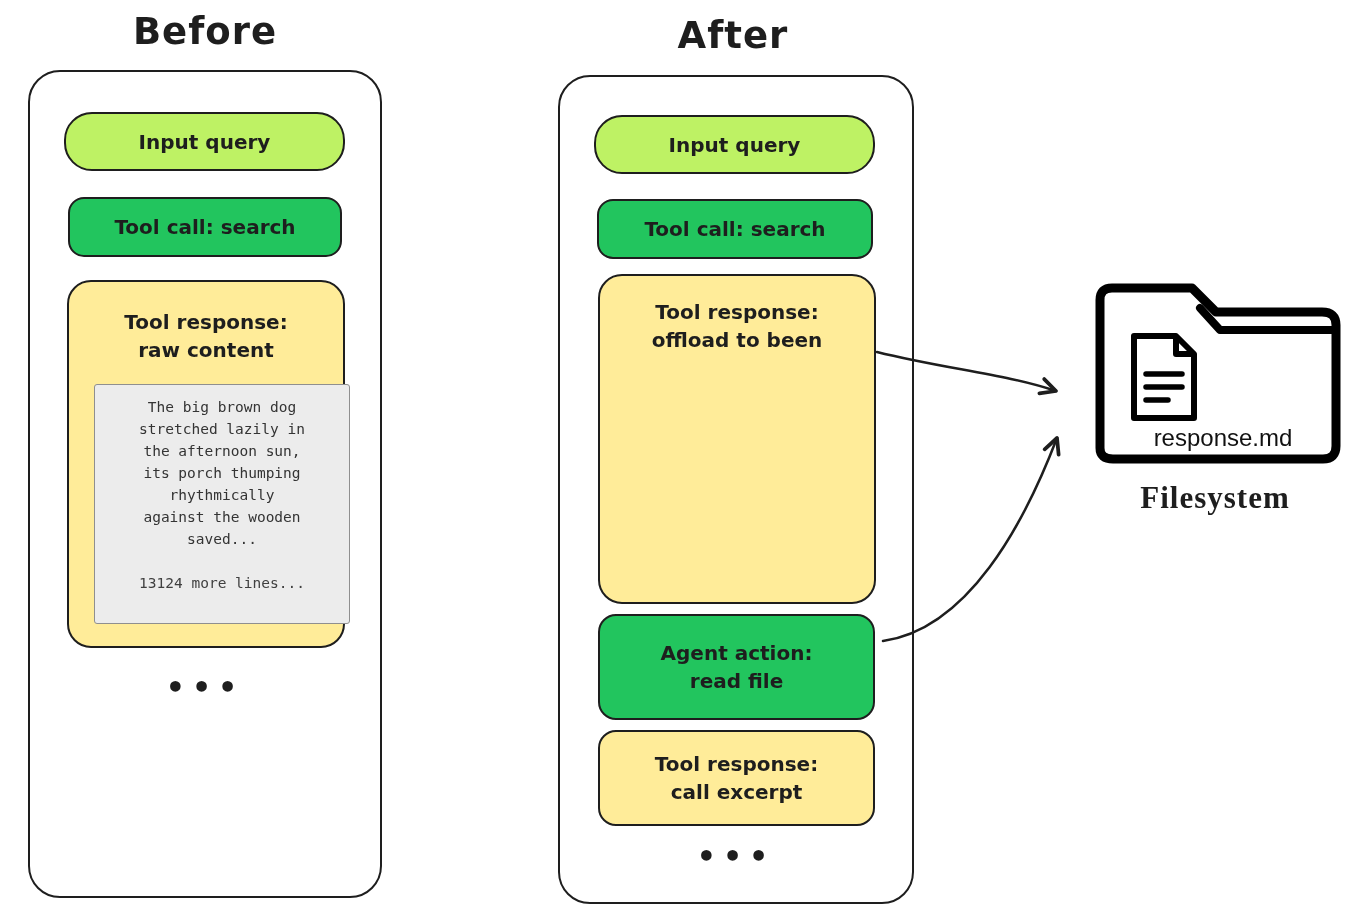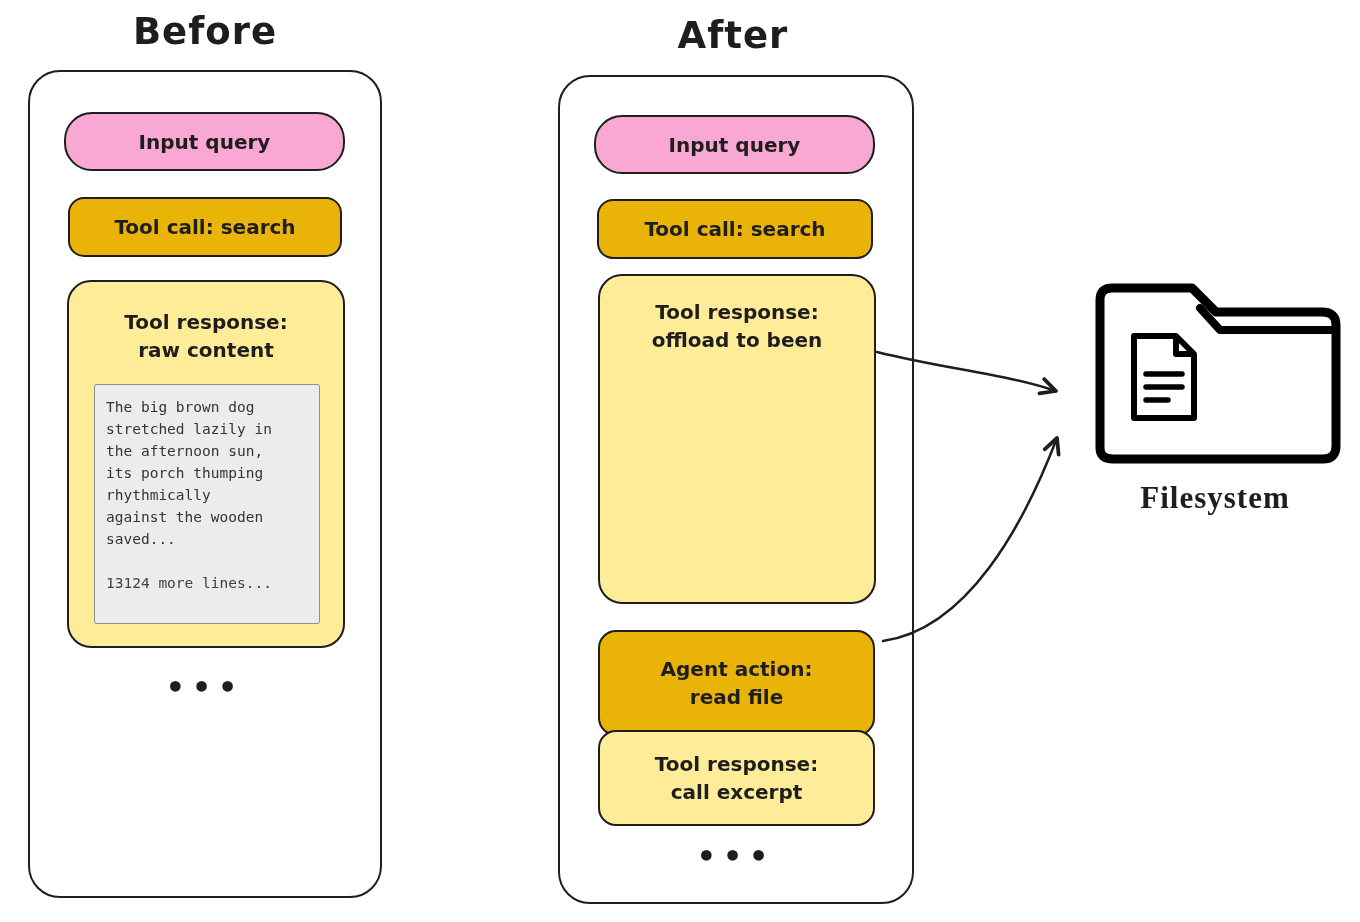--- a/index.html
+++ b/index.html
@@ -12,22 +12,22 @@
     font-size:37px;font-weight:700;text-align:center;color:#1e1e1e;
     letter-spacing:1px;
   }
   .panel{
     position:absolute;border:2.5px solid #1e1e1e;border-radius:32px;background:#ffffff;
   }
   .box{
     position:absolute;border:2px solid #1e1e1e;display:flex;flex-direction:column;
     align-items:center;justify-content:center;text-align:center;box-sizing:border-box;
   }
-  .blue{background:#f9a8d4;border-radius:28px;}
-  .green{background:#eab308;border-radius:16px;}
+  .blue{background:#bef264;border-radius:28px;}
+  .green{background:#22c55e;border-radius:16px;}
   .yellow{background:#ffec99;border-radius:20px;}
   .bigyellow{background:#ffec99;border-radius:24px;justify-content:flex-start;}
   .label{font-size:20px;font-weight:600;color:#1e1e1e;line-height:28px;}
   .codebox{
     position:absolute;background:#ececec;border:1.5px solid #8f8f8f;border-radius:3px;
     box-sizing:border-box;padding:11px 11px;text-align:left;
     font-family:"DejaVu Sans Mono",monospace;font-size:14.5px;line-height:22px;color:#343434;
   }
   .code-line{min-height:22px;white-space:nowrap;}
   .red-line{color:#404040;min-height:22px;white-space:nowrap;}
@@ -58,21 +58,21 @@
     </div>
 
     <div class="box green" style="left:38px;top:125px;width:274px;height:60px;">
       <span class="label">Tool call: search</span>
     </div>
 
     <div class="box bigyellow" style="left:37px;top:208px;width:278px;height:368px;padding-top:26px;">
       <span class="label">Tool response:</span>
       <span class="label">raw content</span>
 
-      <div class="codebox" style="left:25px;top:102px;width:226px;height:240px;">
+      <div class="codebox" style="left:25px;top:102px;width:256px;height:240px;text-align:center;">
         <div class="code-line">The big brown dog</div>
         <div class="code-line">stretched lazily in</div>
         <div class="code-line">the afternoon sun,</div>
         <div class="code-line">its porch thumping</div>
         <div class="code-line">rhythmically</div>
         <div class="code-line">against the wooden</div>
         <div class="code-line">saved...</div>
         <div class="spacer-line"></div>
         <div class="red-line">13124 more lines...</div>
       </div>
@@ -90,21 +90,21 @@
     <div class="box green" style="left:37px;top:122px;width:276px;height:60px;">
       <span class="label">Tool call: search</span>
     </div>
 
     <div class="box bigyellow" style="left:38px;top:197px;width:278px;height:330px;padding-top:22px;">
       <span class="label">Tool response:</span>
       <span class="label">offload to been</span>
 
     </div>
 
-    <div class="box green" style="left:38px;top:553px;width:277px;height:106px;border-radius:18px;">
+    <div class="box green" style="left:38px;top:537px;width:277px;height:106px;border-radius:18px;">
       <span class="label">Agent action:</span>
       <span class="label">read file</span>
     </div>
 
     <div class="box yellow" style="left:38px;top:653px;width:277px;height:96px;border-radius:18px;">
       <span class="label">Tool response:</span>
       <span class="label">call excerpt</span>
     </div>
 
     <div class="dots" style="top:762px;">•••</div>
@@ -119,20 +119,21 @@
       <path d="M 112 30 L 132 52 H 244" fill="none" stroke="#000000" stroke-width="8" stroke-linejoin="round" stroke-linecap="round"></path>
 
       <g>
         <path d="M 46 58 H 88 L 106 76 V 140 H 46 Z" fill="#ffffff" stroke="#000000" stroke-width="6" stroke-linejoin="round"></path>
         <path d="M 88 58 V 76 H 106" fill="none" stroke="#000000" stroke-width="6" stroke-linejoin="round"></path>
         <path d="M 58 96 H 94 M 58 109 H 94 M 58 122 H 80" fill="none" stroke="#000000" stroke-width="5.5" stroke-linecap="round"></path>
       </g>
     </svg>
   </div>
 
+  <div class="abs filename" style="left:1118px;top:424px;width:210px;">response.md</div>
 
   <div class="abs fs-label" style="left:1105px;top:480px;width:220px;">Filesystem</div>
 
   <svg class="overlay">
     <defs>
       <marker id="arrowhead" viewBox="0 0 12 12" refX="10" refY="6" markerWidth="9" markerHeight="9" orient="auto-start-reverse">
         <path d="M 2 2 L 10 6 L 2 10" fill="none" stroke="#1e1e1e" stroke-width="2" stroke-linecap="round" stroke-linejoin="round"></path>
       </marker>
     </defs>
     <path d="M 877 352 C 945 369, 1006 374, 1056 391" fill="none" stroke="#1e1e1e" stroke-width="2.5" stroke-linecap="round" marker-end="url(#arrowhead)"></path>

